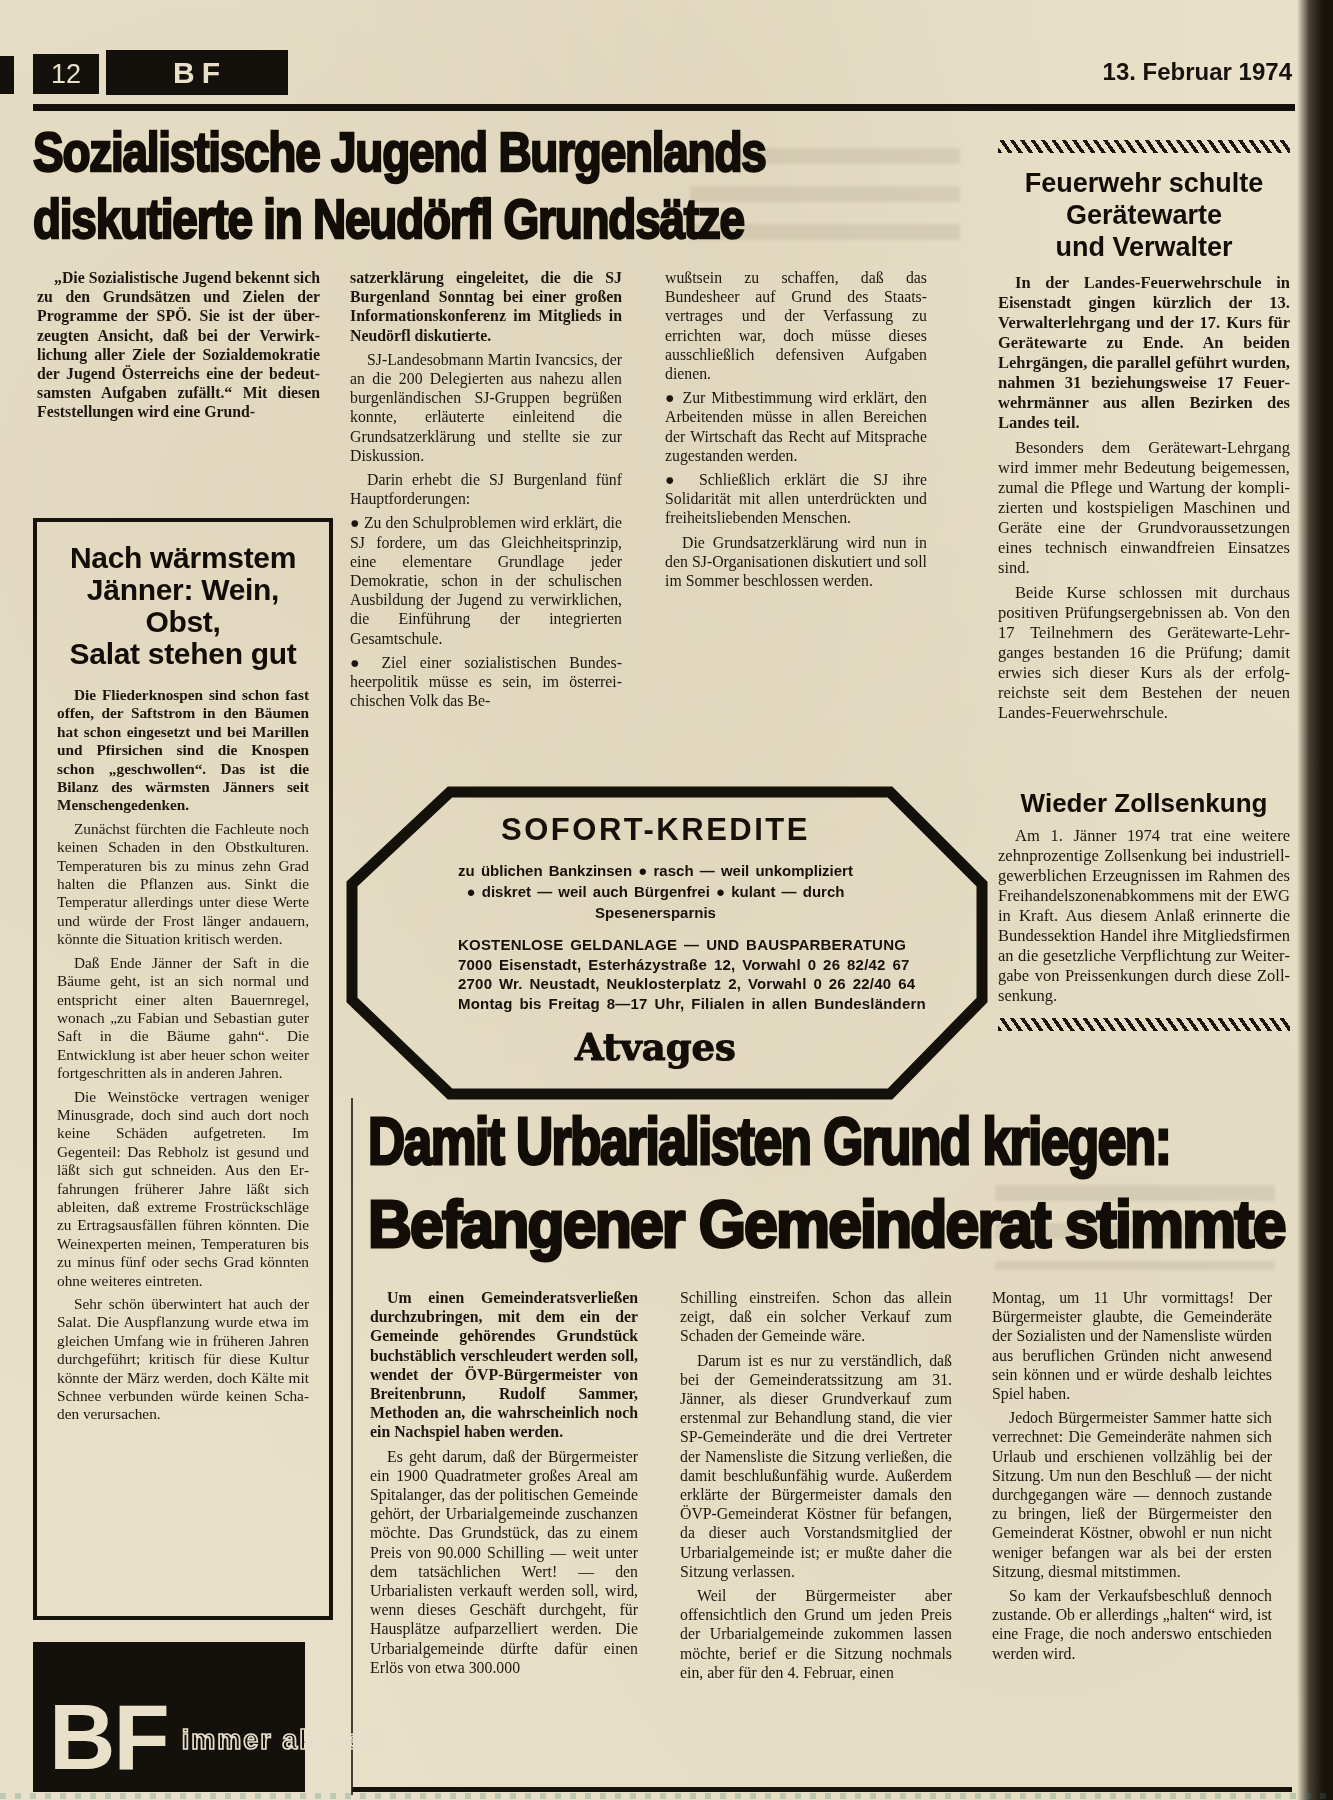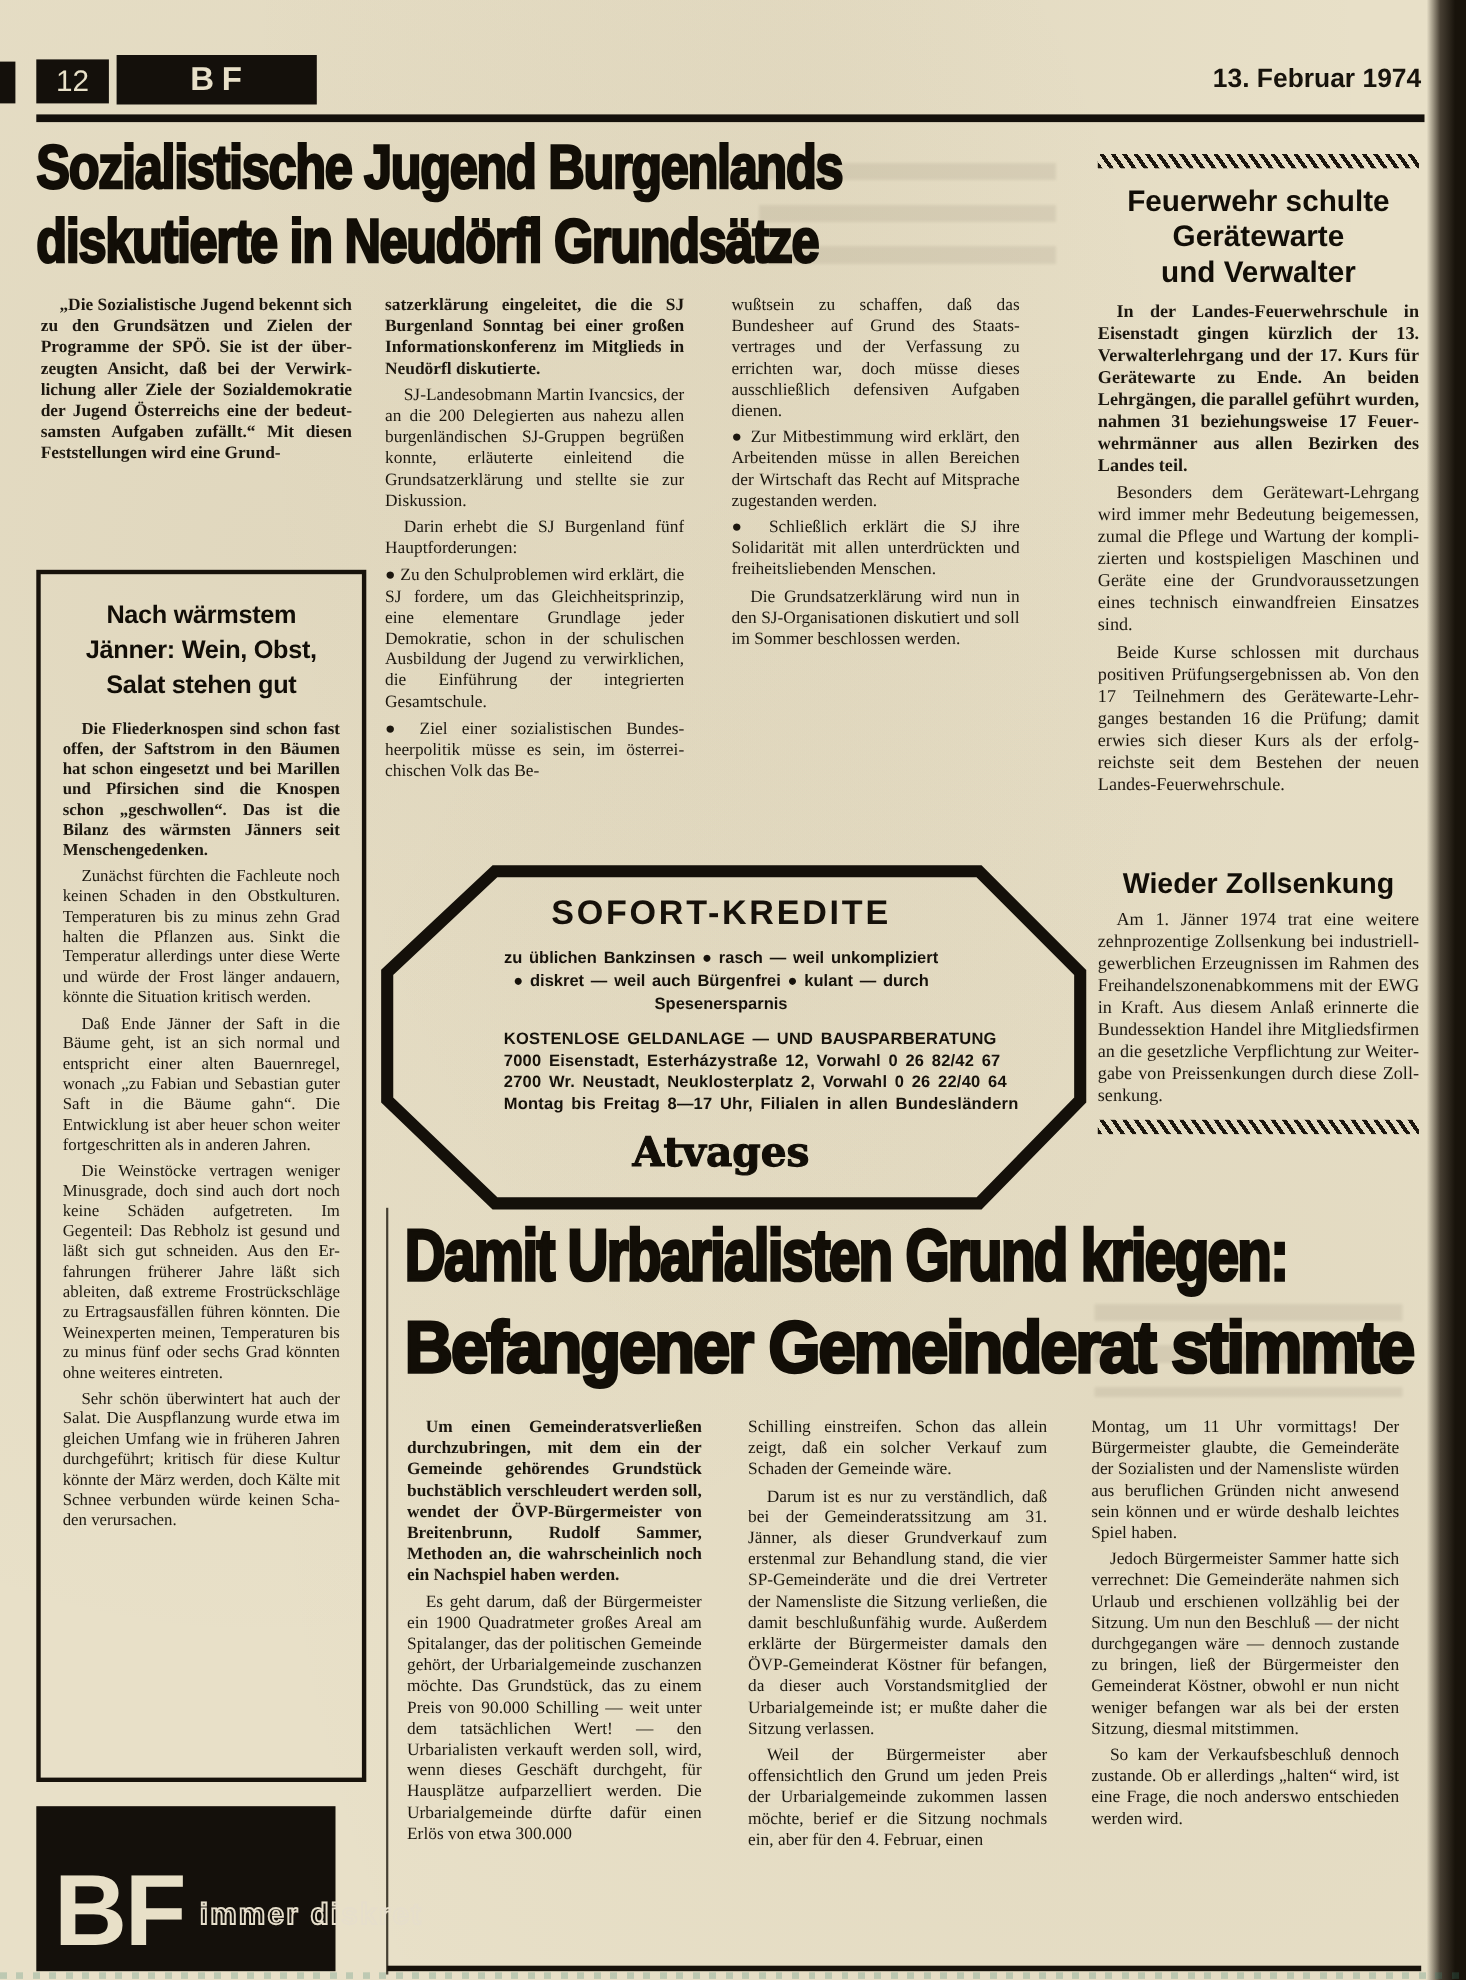--- a/index.html
+++ b/index.html
@@ -44,21 +44,21 @@
   .col{overflow:hidden;}
   .para{margin:0 0 5px 0;text-align:justify;font-size:15.8px;line-height:19.2px;text-indent:17px;hyphens:manual;}
   .para.lead{font-weight:bold;}
   .para.leadcont{font-weight:bold;text-indent:0;}
   .para.cont{text-indent:0;}
   .para.bullet{text-indent:0;}
 
   
   .weatherbox{left:33px;top:518px;width:300px;height:1102px;border:4px solid #17120b;box-sizing:border-box;
     padding:14px 20px 10px 20px;overflow:hidden;}
-  .boxhead{font-family:"Liberation Sans",sans-serif;font-weight:bold;font-size:23px;line-height:32px;
+  .boxhead{font-family:"Liberation Sans",sans-serif;font-weight:bold;font-size:30px;line-height:32px;
     text-align:center;white-space:pre-line;letter-spacing:-.3px;color:#120e07;margin:6px 0 16px 0;}
   .weatherbox .para{font-size:15.3px;line-height:18.4px;}
 
   
   .hatch{height:13px;background:repeating-linear-gradient(55deg,#1b150d 0 3.5px,transparent 3.5px 8.5px);}
   .sidehead{font-family:"Liberation Sans",sans-serif;font-weight:bold;font-size:27px;line-height:32px;
     text-align:center;white-space:pre-line;color:#120e07;margin:14px 0 10px 0;}
   .sidehead2{font-family:"Liberation Sans",sans-serif;font-weight:bold;font-size:26px;line-height:30px;
     text-align:center;color:#120e07;margin:0 0 8px 0;}
   .sidecol .para{font-size:16.5px;line-height:20px;}
@@ -204,16 +204,16 @@
     </div>
   <div class="abs col" style="left:992px;top:1288px;width:280px;height:500px;">
       <p class="para cont">Montag, um 11 Uhr vormittags! Der Bürgermeister glaubte, die Gemeinderäte der Sozialisten und der Namensliste würden aus beruflichen Gründen nicht an­wesend sein können und er würde deshalb leichtes Spiel haben.</p>
       <p class="para p">Jedoch Bürgermeister Sam­mer hatte sich verrech­net: Die Gemeinderäte nahmen sich Ur­laub und erschienen vollzählig bei der Sitzung. Um nun den Be­schluß — der nicht durchgegan­gen wäre — dennoch zustande zu bringen, ließ der Bürgermei­ster den Gemeinderat Köstner, obwohl er nun nicht weniger be­fangen war als bei der ersten Sitzung, diesmal mitstimmen.</p>
       <p class="para p">So kam der Verkaufsbeschluß dennoch zustande. Ob er aller­dings „halten“ wird, ist eine Frage, die noch anderswo ent­schieden werden wird.</p>
     </div>
   <div class="abs botrule"></div>
 
   <div class="abs bflogo">
     <span class="bf-big">BF</span>
-    <span class="bf-tag">immer diskret</span>
+    <span class="bf-tag">immer aktuell</span>
   </div>
 
 </div>
 
 </body></html>

